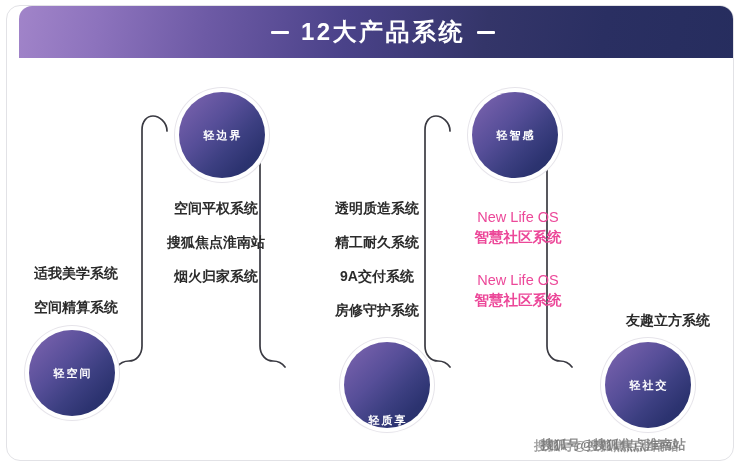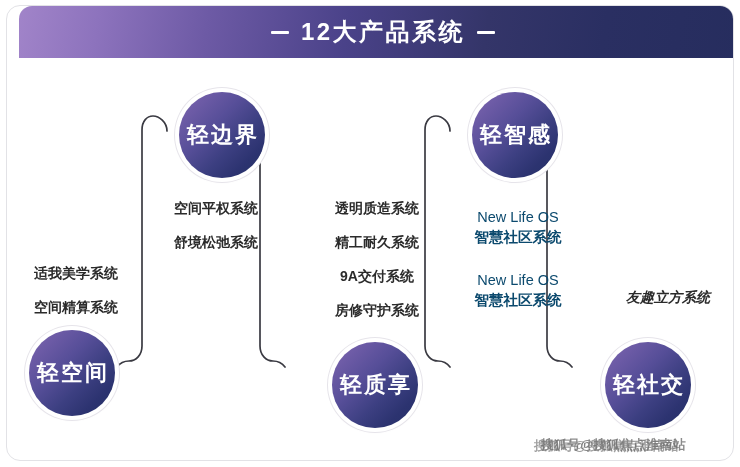--- a/index.html
+++ b/index.html
@@ -101,21 +101,21 @@
         #2c3370 80%,
         #243066 100%);
     box-shadow: 0 0 0 4px #ffffff, 0 0 0 5px #e6e4ea, 0 1px 5px rgba(40,40,70,.22);
     display: flex;
     align-items: center;
     justify-content: center;
     z-index: 5;
   }
   .node-label {
     color: #ffffff;
-    font-size: 22px;
+    font-size: 11px;
     font-weight: bold;
     letter-spacing: 2px;
     text-indent: 2px;
     white-space: nowrap;
   }
 
   
   .items {
     position: absolute;
     color: #2b2b2b;
@@ -126,21 +126,21 @@
     white-space: nowrap;
   }
   .item { margin-bottom: 20px; }
   .item:last-child { margin-bottom: 0; }
 
   .item-multi {
     line-height: 1.35;
     margin-bottom: 24px;
     font-weight: normal;
     font-size: 14.5px;
-    color: #0c4a6e;
+    color: #ec4899;
   }
   .item-multi:last-child { margin-bottom: 0; }
   .item-multi .l2 { font-weight: bold; }
 
   
   .watermark {
     position: absolute;
     right: 9px;
     bottom: 6px;
     height: 18px;
@@ -195,54 +195,55 @@
         </g>
       </svg>
 
       <div class="items" style="left:6px; top:208px; width:126px;">
         <div class="item">适我美学系统</div>
         <div class="item">空间精算系统</div>
       </div>
 
       <div class="items" style="left:152px; top:143px; width:114px;">
         <div class="item">空间平权系统</div>
-        <div class="item">舒境松弛系统</div>
+        <div class="item">搜狐焦点淮南站</div>
+        <div class="item">烟火归家系统</div>
       </div>
 
       <div class="items" style="left:313px; top:143px; width:114px;">
         <div class="item">透明质造系统</div>
         <div class="item">精工耐久系统</div>
         <div class="item">9A交付系统</div>
         <div class="item">房修守护系统</div>
       </div>
 
       <div class="items" style="left:452px; top:150px; width:118px;">
         <div class="item-multi">
           <div class="l1">New Life OS</div>
           <div class="l2">智慧社区系统</div>
         </div>
         <div class="item-multi">
           <div class="l1">New Life OS</div>
           <div class="l2">智慧社区系统</div>
         </div>
       </div>
 
-      <div class="items" style="left:601px; top:232px; width:120px;font-style:italic;">
+      <div class="items" style="left:601px; top:255px; width:120px;">
         <div class="item">友趣立方系统</div>
       </div>
 
       <div class="node" style="left:22px; top:272px; width:86px; height:86px;">
         <span class="node-label">轻空间</span>
       </div>
 
       <div class="node" style="left:172px; top:34px; width:86px; height:86px;">
         <span class="node-label">轻边界</span>
       </div>
 
-      <div class="node" style="left:325px; top:284px; width:86px; height:86px;">
+      <div class="node" style="left:337px; top:284px; width:86px; height:86px;align-items:flex-end;">
         <span class="node-label">轻质享</span>
       </div>
 
       <div class="node" style="left:465px; top:34px; width:86px; height:86px;">
         <span class="node-label">轻智感</span>
       </div>
 
       <div class="node" style="left:598px; top:284px; width:86px; height:86px;">
         <span class="node-label">轻社交</span>
       </div>

